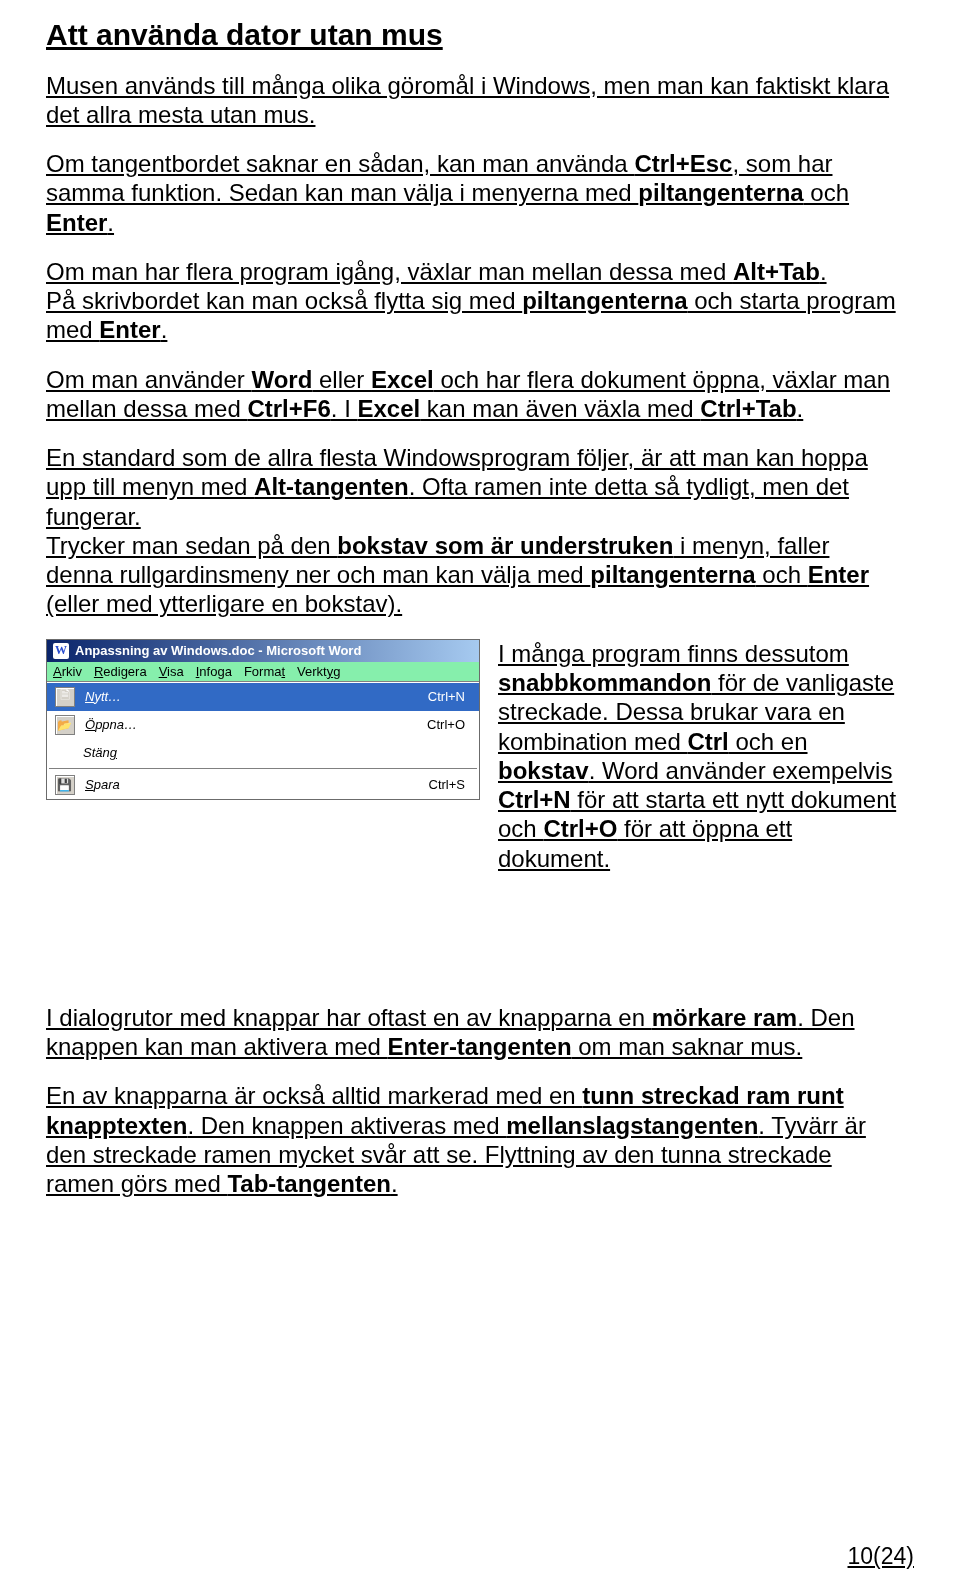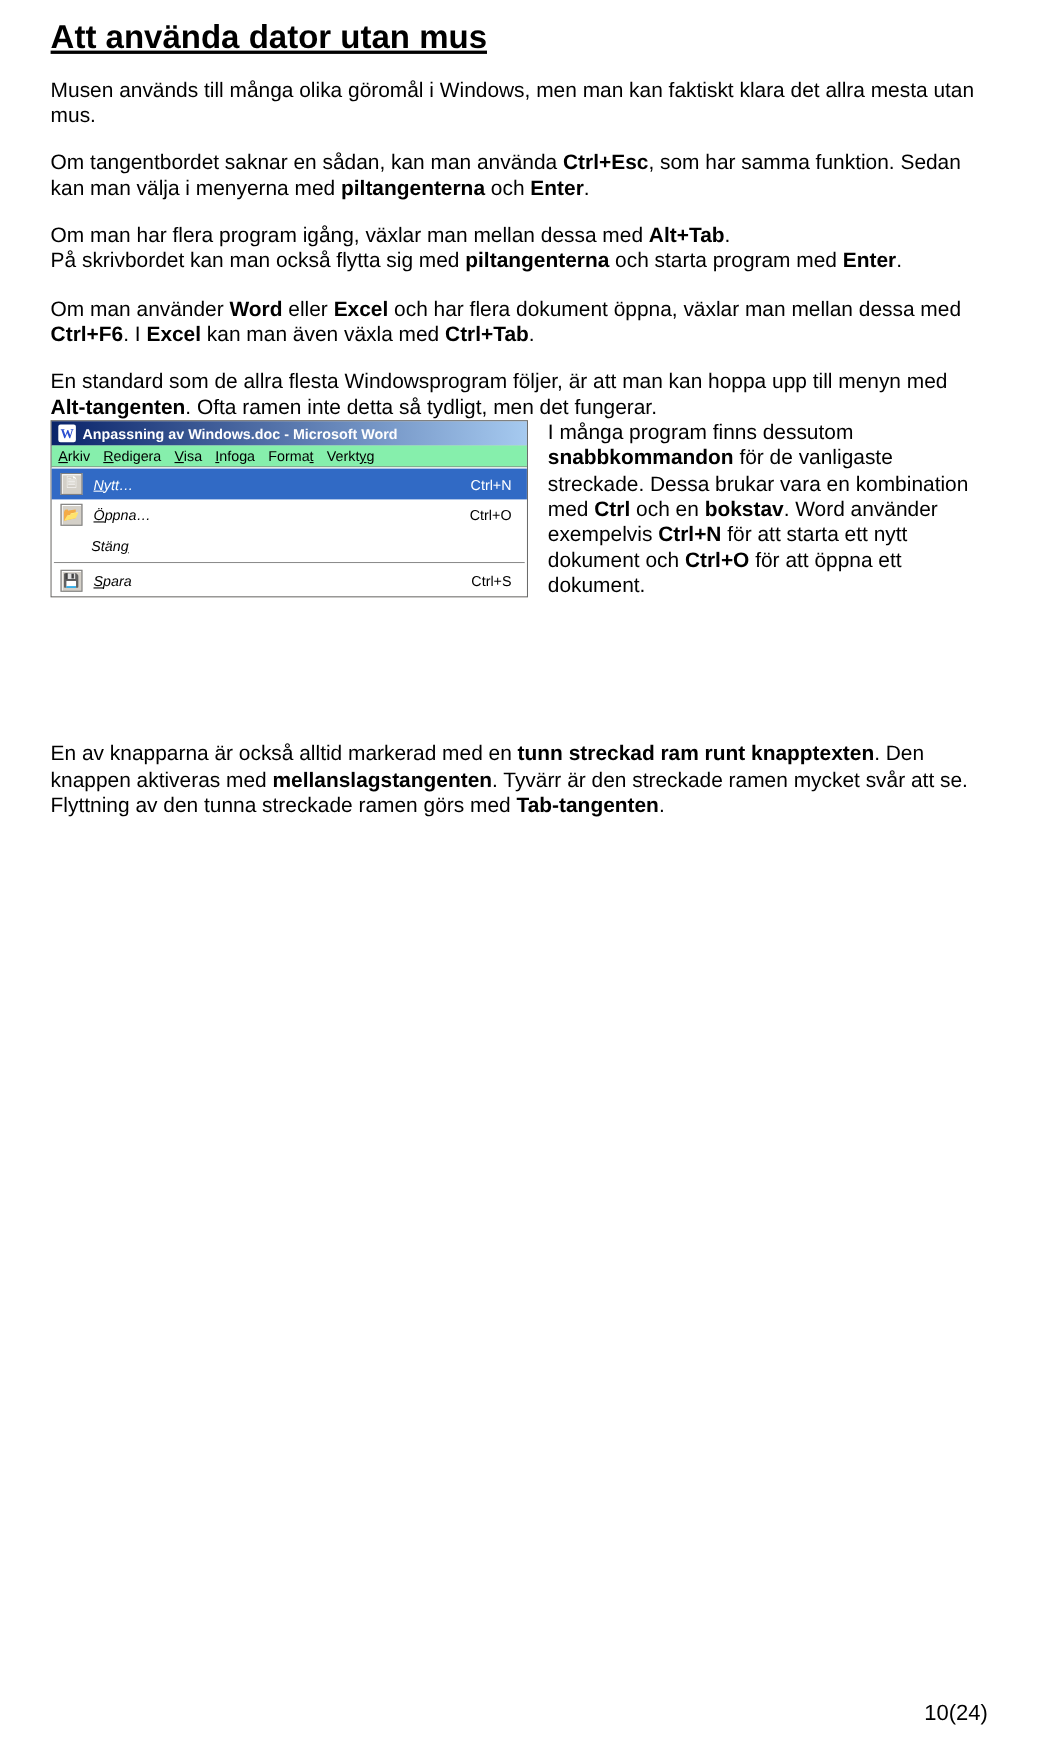--- a/index.html
+++ b/index.html
@@ -1,36 +1,36 @@
 <!DOCTYPE html>
 <html><head>
 <meta charset="utf-8">
 <style>
   html,body{margin:0;padding:0;background:#fff;font-family:Arial,Helvetica,sans-serif;color:#000;}
   .page{width:940px;min-height:1594px;margin:0 auto;box-sizing:border-box;padding:18px 52px 0 36px;position:relative;}
   h1{font-size:30px;font-weight:bold;text-decoration:underline;margin:0 0 18px 0;line-height:1.15;}
-  p{font-size:19px;line-height:1.22;margin:0 0 20px 0;}
+  p{font-size:24px;line-height:1.22;margin:0 0 20px 0;text-decoration:underline;}
   p.tight{margin-bottom:0;}
   .f-row{display:flex;align-items:flex-start;gap:18px;margin-bottom:20px;}
   .float-right-text{flex:1;}
   .ss{width:432px;flex:none;border:1px solid #6b6b6b;background:#d4d0c8;font-family:Tahoma,Arial,sans-serif;font-size:13px;}
   .ss-title{background:linear-gradient(to right,#0a246a,#a6caf0);color:#fff;display:flex;align-items:center;gap:6px;padding:3px 6px;font-weight:bold;}
   .ss-title .w-icon{width:16px;height:16px;background:#fff;color:#2a4dd0;display:inline-flex;align-items:center;justify-content:center;font-family:'Times New Roman',serif;font-weight:bold;font-size:12px;border-radius:2px;}
   .ss-menubar{background:#86efac;padding:2px 6px;display:flex;gap:12px;border-bottom:1px solid #808080;}
   .ss-menubar span u{text-decoration:underline;}
   .ss-body{background:#fff;border-top:1px solid #fff;}
   .ss-row{display:flex;align-items:center;height:28px;padding:0 8px;gap:10px;}
   .ss-row.sel{background:#316ac5;color:#fff;}
   .ss-ico{width:18px;height:18px;display:inline-flex;align-items:center;justify-content:center;background:#d4d0c8;border:1px solid #808080;box-shadow:inset 1px 1px 0 #fff;font-size:12px;}
   .ss-ico.tr{background:transparent;border:none;box-shadow:none;}
   .ss-lab{flex:1;font-style:italic;}
   .ss-sc{color:#000;padding-right:6px;font-size:13px;}
   .sel .ss-sc{color:#fff;}
   .ss-sep{border-top:1px solid #808080;border-bottom:1px solid #fff;margin:1px 2px;}
-  .page-num{position:absolute;right:52px;bottom:24px;font-size:20px;}
+  .page-num{position:absolute;right:36px;bottom:24px;font-size:23px;text-decoration:underline;}
 </style>
 </head>
 <body>
 
 <div class="page">
 
   <h1>Att använda dator utan mus</h1>
 
   <p>Musen används till många olika göromål i Windows, men man kan faktiskt klara det allra mesta utan mus.</p>
 
@@ -44,20 +44,23 @@
   <p>
     <span>På skrivbordet kan man också flytta sig med </span><b>piltangenterna</b><span> och starta program med </span><b>Enter</b><span>.</span>
   </p>
 
   <p>
     <span>Om man använder </span><b>Word</b><span> eller </span><b>Excel</b><span> och har flera dokument öppna, växlar man mellan dessa med </span><b>Ctrl+F6</b><span>. I </span><b>Excel</b><span> kan man även växla med </span><b>Ctrl+Tab</b><span>.</span>
   </p>
 
   <p class="tight">
     <span>En standard som de allra flesta Windowsprogram följer, är att man kan hoppa upp till menyn med </span><b>Alt-tangenten</b><span>. Ofta ramen inte detta så tydligt, men det fungerar.</span>
+  </p>
+  <p>
+    <span>Trycker man sedan på den </span><b>bokstav som är understruken</b><span> i menyn, faller denna rullgardinsmeny ner och man kan välja med </span><b>piltangenterna</b><span> och </span><b>Enter</b><span> (eller med ytterligare en bokstav).</span>
   </p>
 
   <div class="f-row">
     <div class="ss">
       <div class="ss-title">
         <span class="w-icon">W</span>
         <span>Anpassning av Windows.doc - Microsoft Word</span>
       </div>
       <div class="ss-menubar">
         <span><u>A</u>rkiv</span>
@@ -93,19 +96,22 @@
     </div>
     <div class="float-right-text">
       <p>
         <span>I många program finns dessutom </span><b>snabbkommandon</b><span> för de vanligaste streckade. Dessa brukar vara en kombination med </span><b>Ctrl</b><span> och en </span><b>bokstav</b><span>. Word använder exempelvis </span><b>Ctrl+N</b><span> för att starta ett nytt dokument och </span><b>Ctrl+O</b><span> för att öppna ett dokument.</span>
       </p>
     </div>
   </div>
 
   <div style="height:90px"></div>
 
+  <p>
+    <span>I dialogrutor med knappar har oftast en av knapparna en </span><b>mörkare ram</b><span>. Den knappen kan man aktivera med </span><b>Enter-tangenten</b><span> om man saknar mus.</span>
+  </p>
 
   <p>
     <span>En av knapparna är också alltid markerad med en </span><b>tunn streckad ram runt knapptexten</b><span>. Den knappen aktiveras med </span><b>mellanslagstangenten</b><span>. Tyvärr är den streckade ramen mycket svår att se. Flyttning av den tunna streckade ramen görs med </span><b>Tab-tangenten</b><span>.</span>
   </p>
 
   <div class="page-num">10(24)</div>
 </div>
 
 </body></html>

